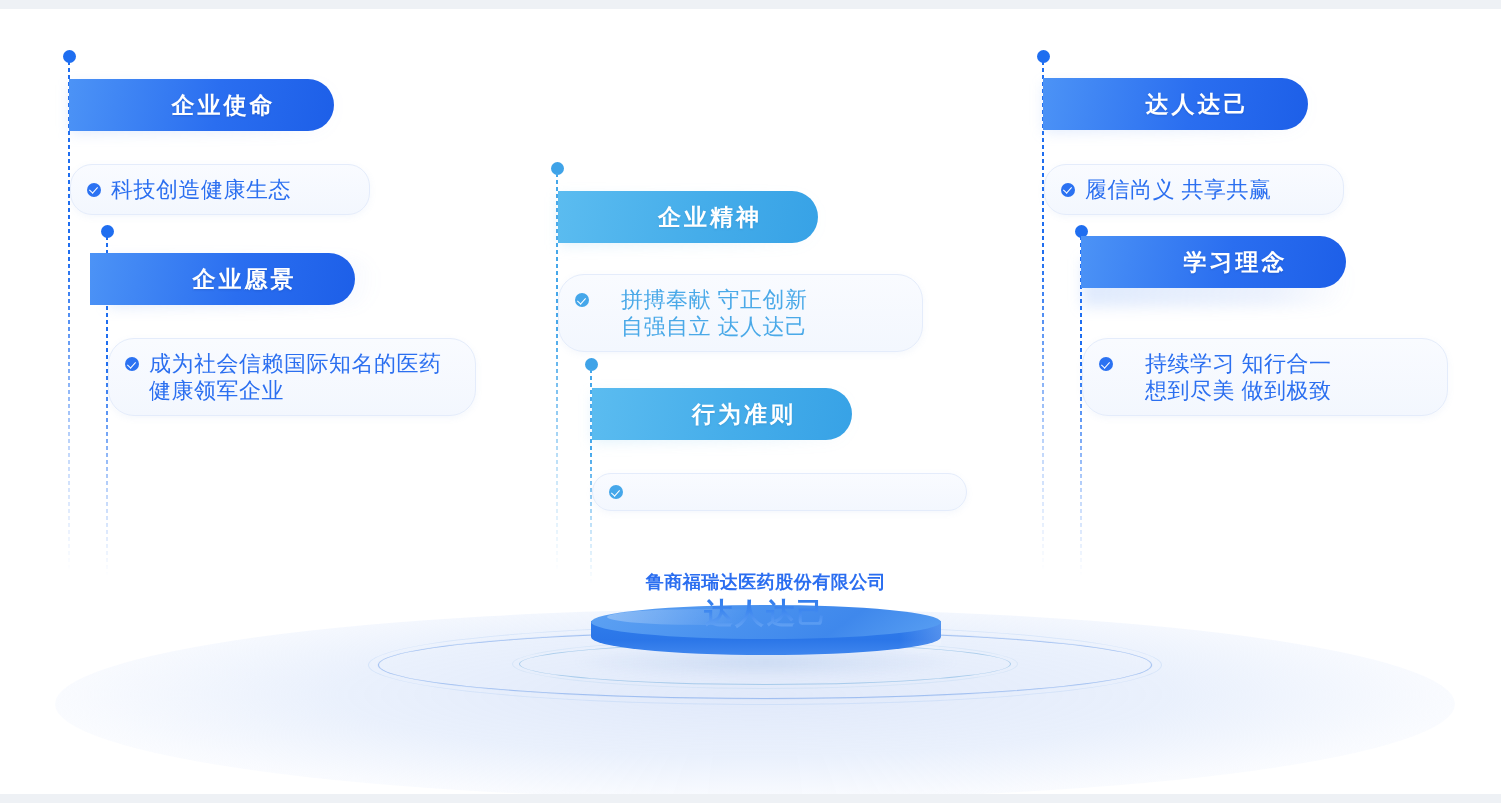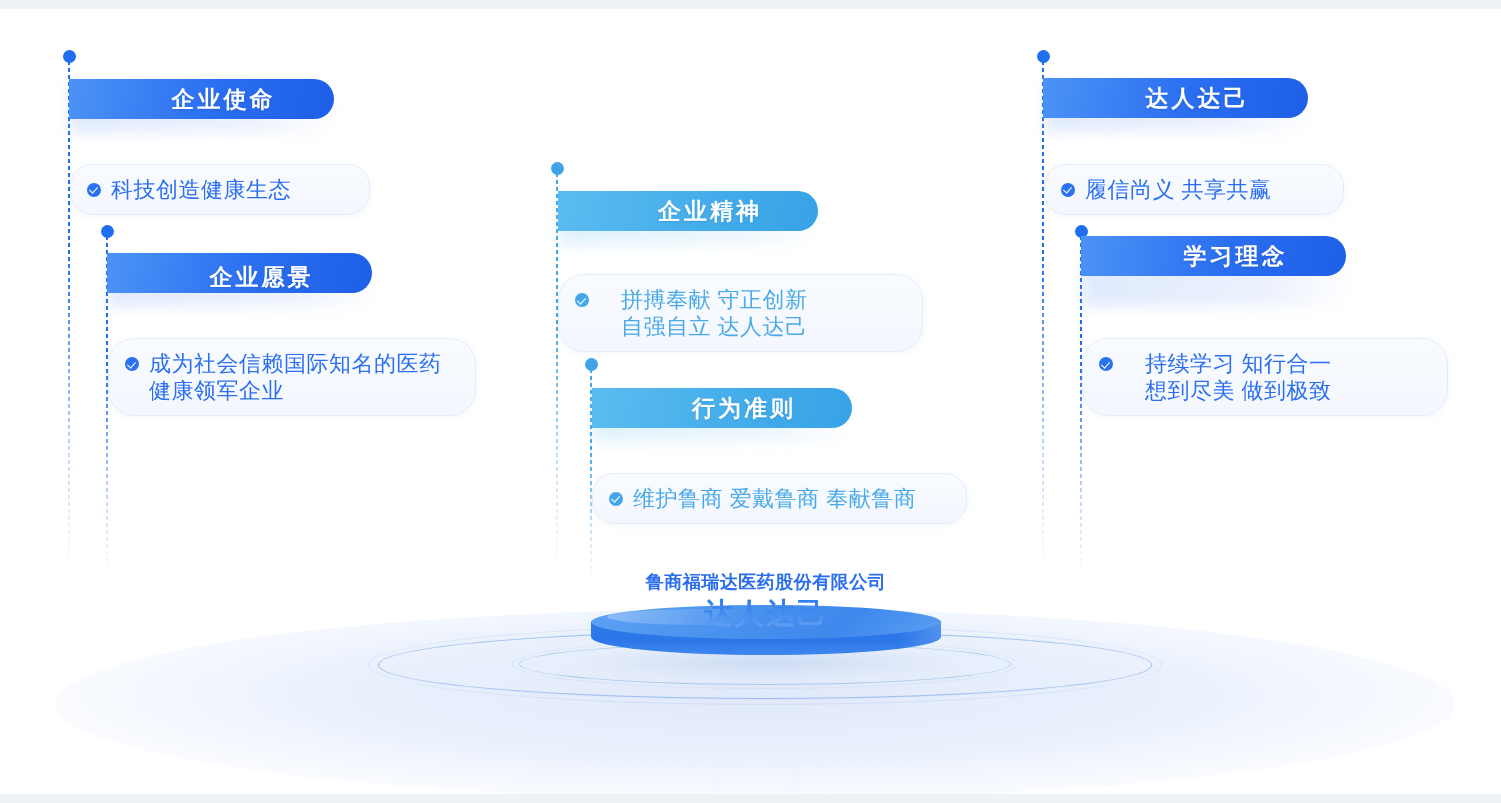--- a/index.html
+++ b/index.html
@@ -173,21 +173,21 @@
     -webkit-mask-image: linear-gradient(#000 0%, #000 38%, rgba(0,0,0,0.28) 76%, rgba(0,0,0,0) 100%);
     mask-image: linear-gradient(#000 0%, #000 38%, rgba(0,0,0,0.28) 76%, rgba(0,0,0,0) 100%);
   }
   .dline.light {
     background-image: linear-gradient(#45a7ea 52%, rgba(255,255,255,0) 0%);
   }
 
   
   .pill {
     position: absolute;
-    height: 40px;
+    height: 52px;
     border-radius: 0 26px 26px 0;
     display: flex;
     align-items: center;
     justify-content: center;
     color: #ffffff;
     font-size: 23px;
     font-weight: bold;
     letter-spacing: 3px;
     text-shadow: 0 1px 2px rgba(18,62,150,0.28);
     background: linear-gradient(100deg, #4c93f6 0%, #2a6ef0 56%, #1d5fe8 100%);
@@ -281,21 +281,21 @@
 
       <div class="card" style="left:70px; top:155px; width:300px;">
         <span class="check"></span>
         <span class="card-text">科技创造健康生态</span>
       </div>
 
       <div class="dot" style="left:101px; top:216px;"></div>
       <div class="dline" style="left:106px; top:227px; height:340px;"></div>
 
       <div class="pill-shadow" style="left:108px; top:250px; width:268px; height:48px;"></div>
-      <div class="pill" style="left:107px; top:244px; width:265px;align-items:flex-end;">
+      <div class="pill" style="left:90px; top:244px; width:265px;">
         <span>企业愿景</span>
       </div>
 
       <div class="card two-line" style="left:108px; top:329px; width:368px; align-items:flex-start;">
         <span class="check" style="margin-top:7px;"></span>
         <span class="card-text">成为社会信赖国际知名的医药
 健康领军企业</span>
       </div>
     </div>
 
@@ -318,21 +318,20 @@
       <div class="dot light" style="left:585px; top:349px;"></div>
       <div class="dline light" style="left:590px; top:360px; height:215px;"></div>
 
       <div class="pill-shadow" style="left:593px; top:385px; width:262px; height:48px; background:linear-gradient(100deg, rgba(125,200,240,0.25), rgba(80,170,230,0.10) 70%, rgba(255,255,255,0));"></div>
       <div class="pill mid" style="left:592px; top:379px; width:260px;">
         <span>行为准则</span>
       </div>
 
       <div class="card" style="left:592px; top:464px; width:375px;">
         <span class="check light"></span>
-        <span class="card-text light">维护鲁商  爱戴鲁商  奉献鲁商</span>
       </div>
     </div>
 
     <div class="column">
 
       <div class="dot" style="left:1037px; top:41px;"></div>
       <div class="dline" style="left:1042px; top:52px; height:510px;"></div>
 
       <div class="pill-shadow" style="left:1044px; top:75px; width:268px; height:48px;"></div>
       <div class="pill" style="left:1043px; top:69px; width:265px;">

